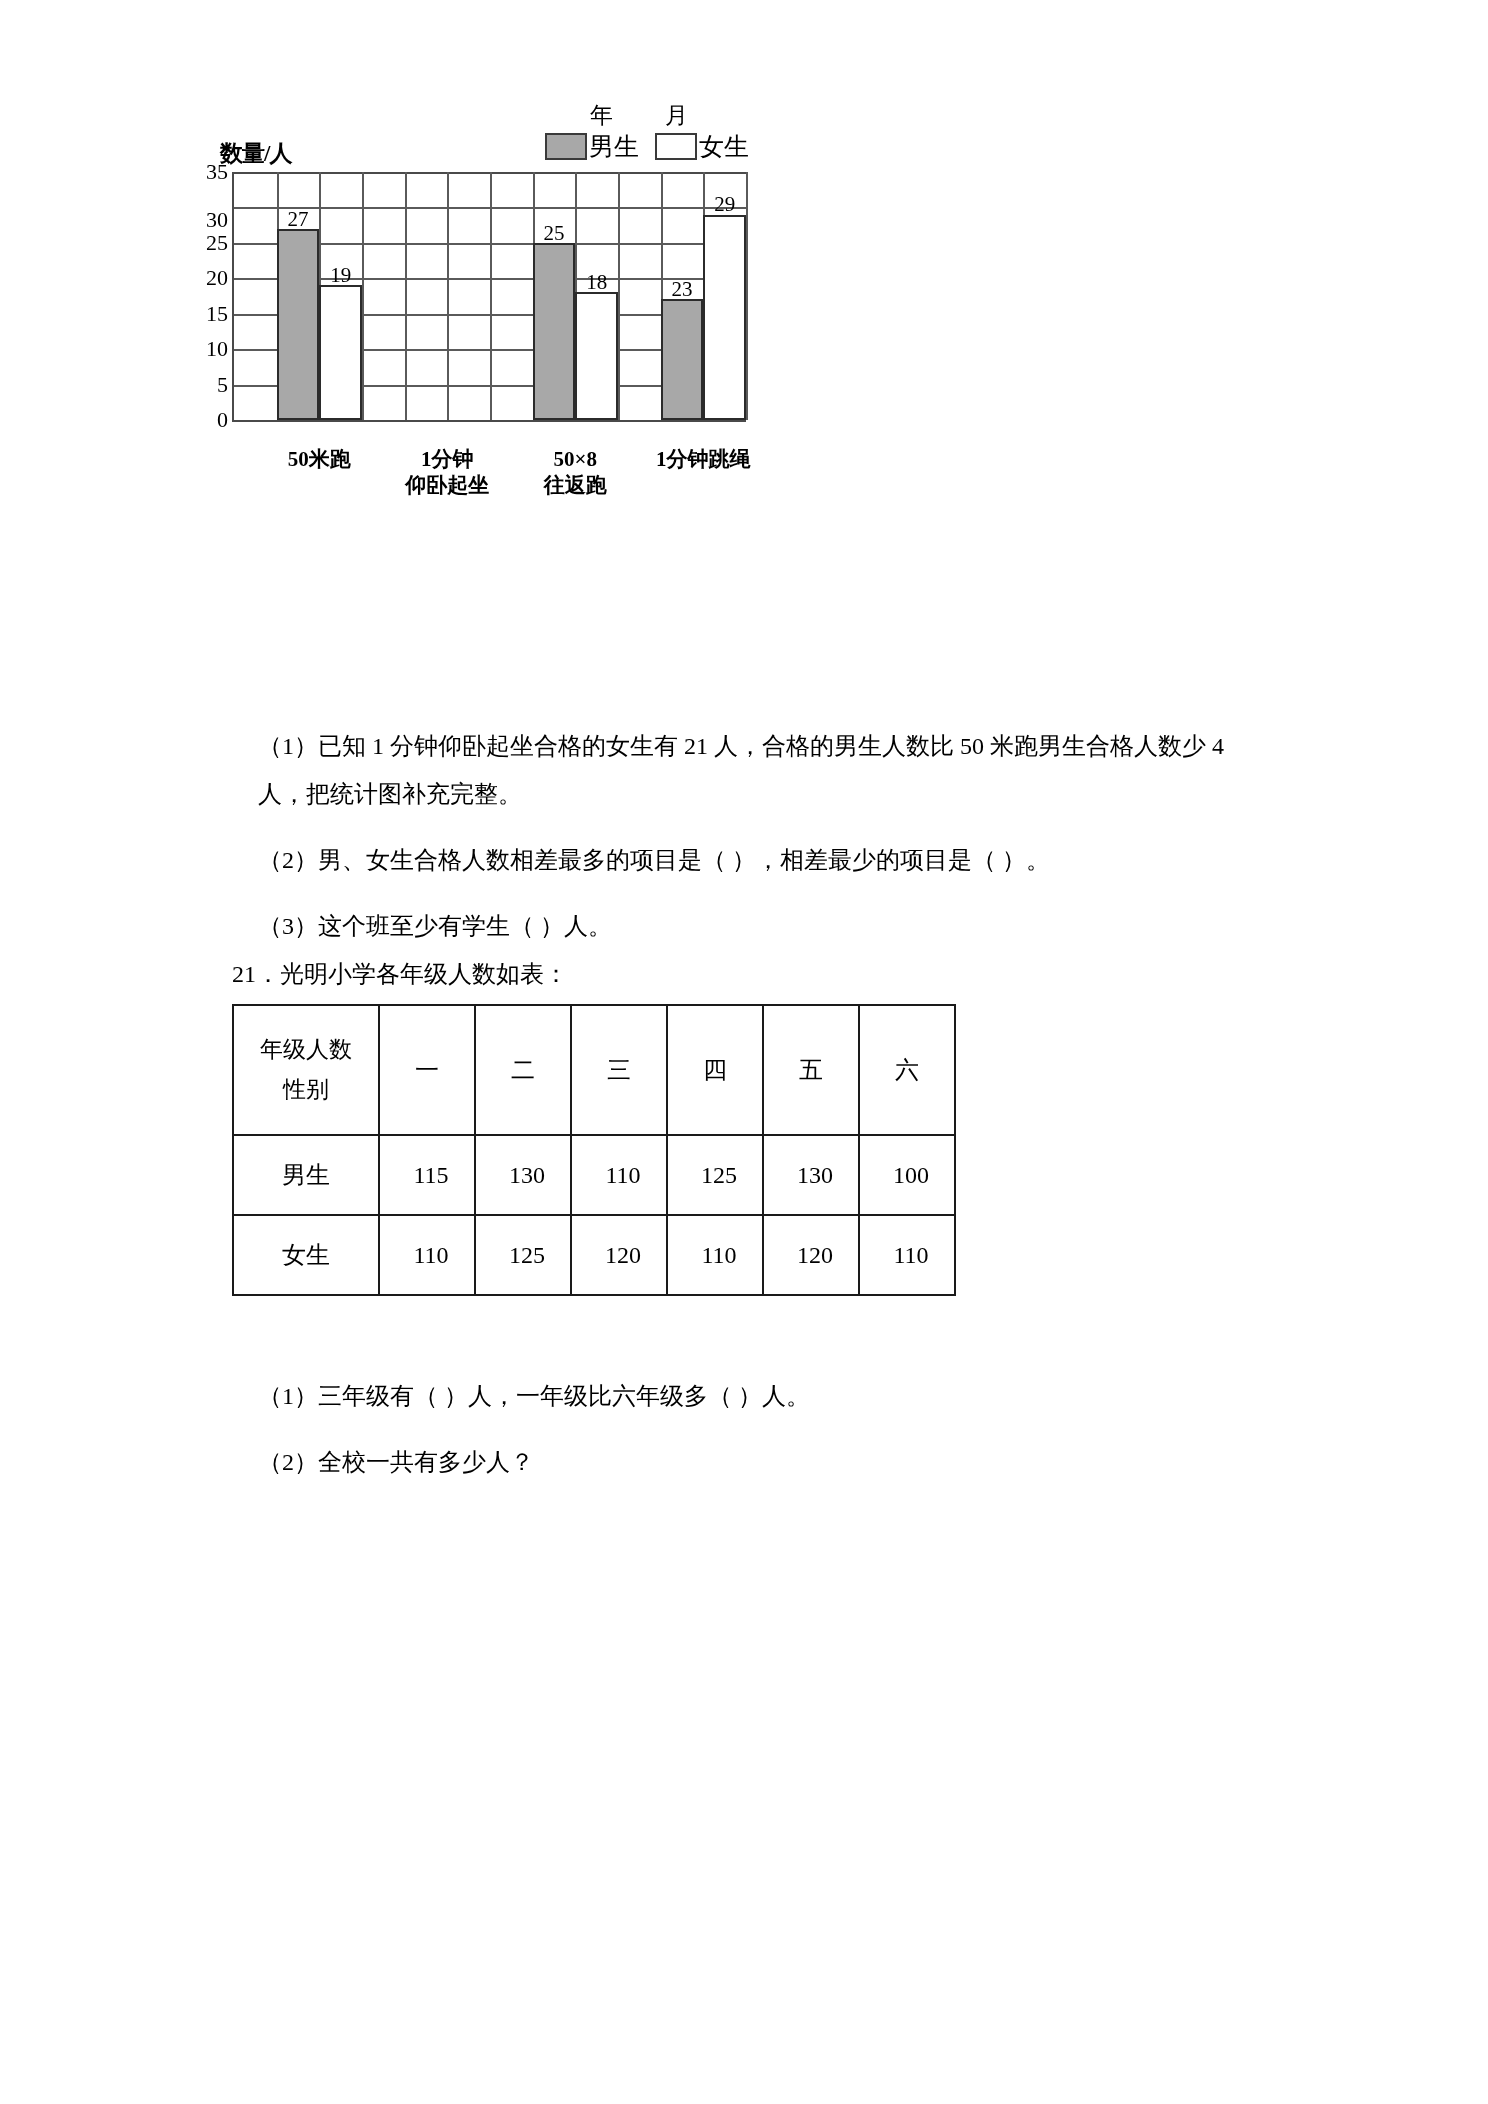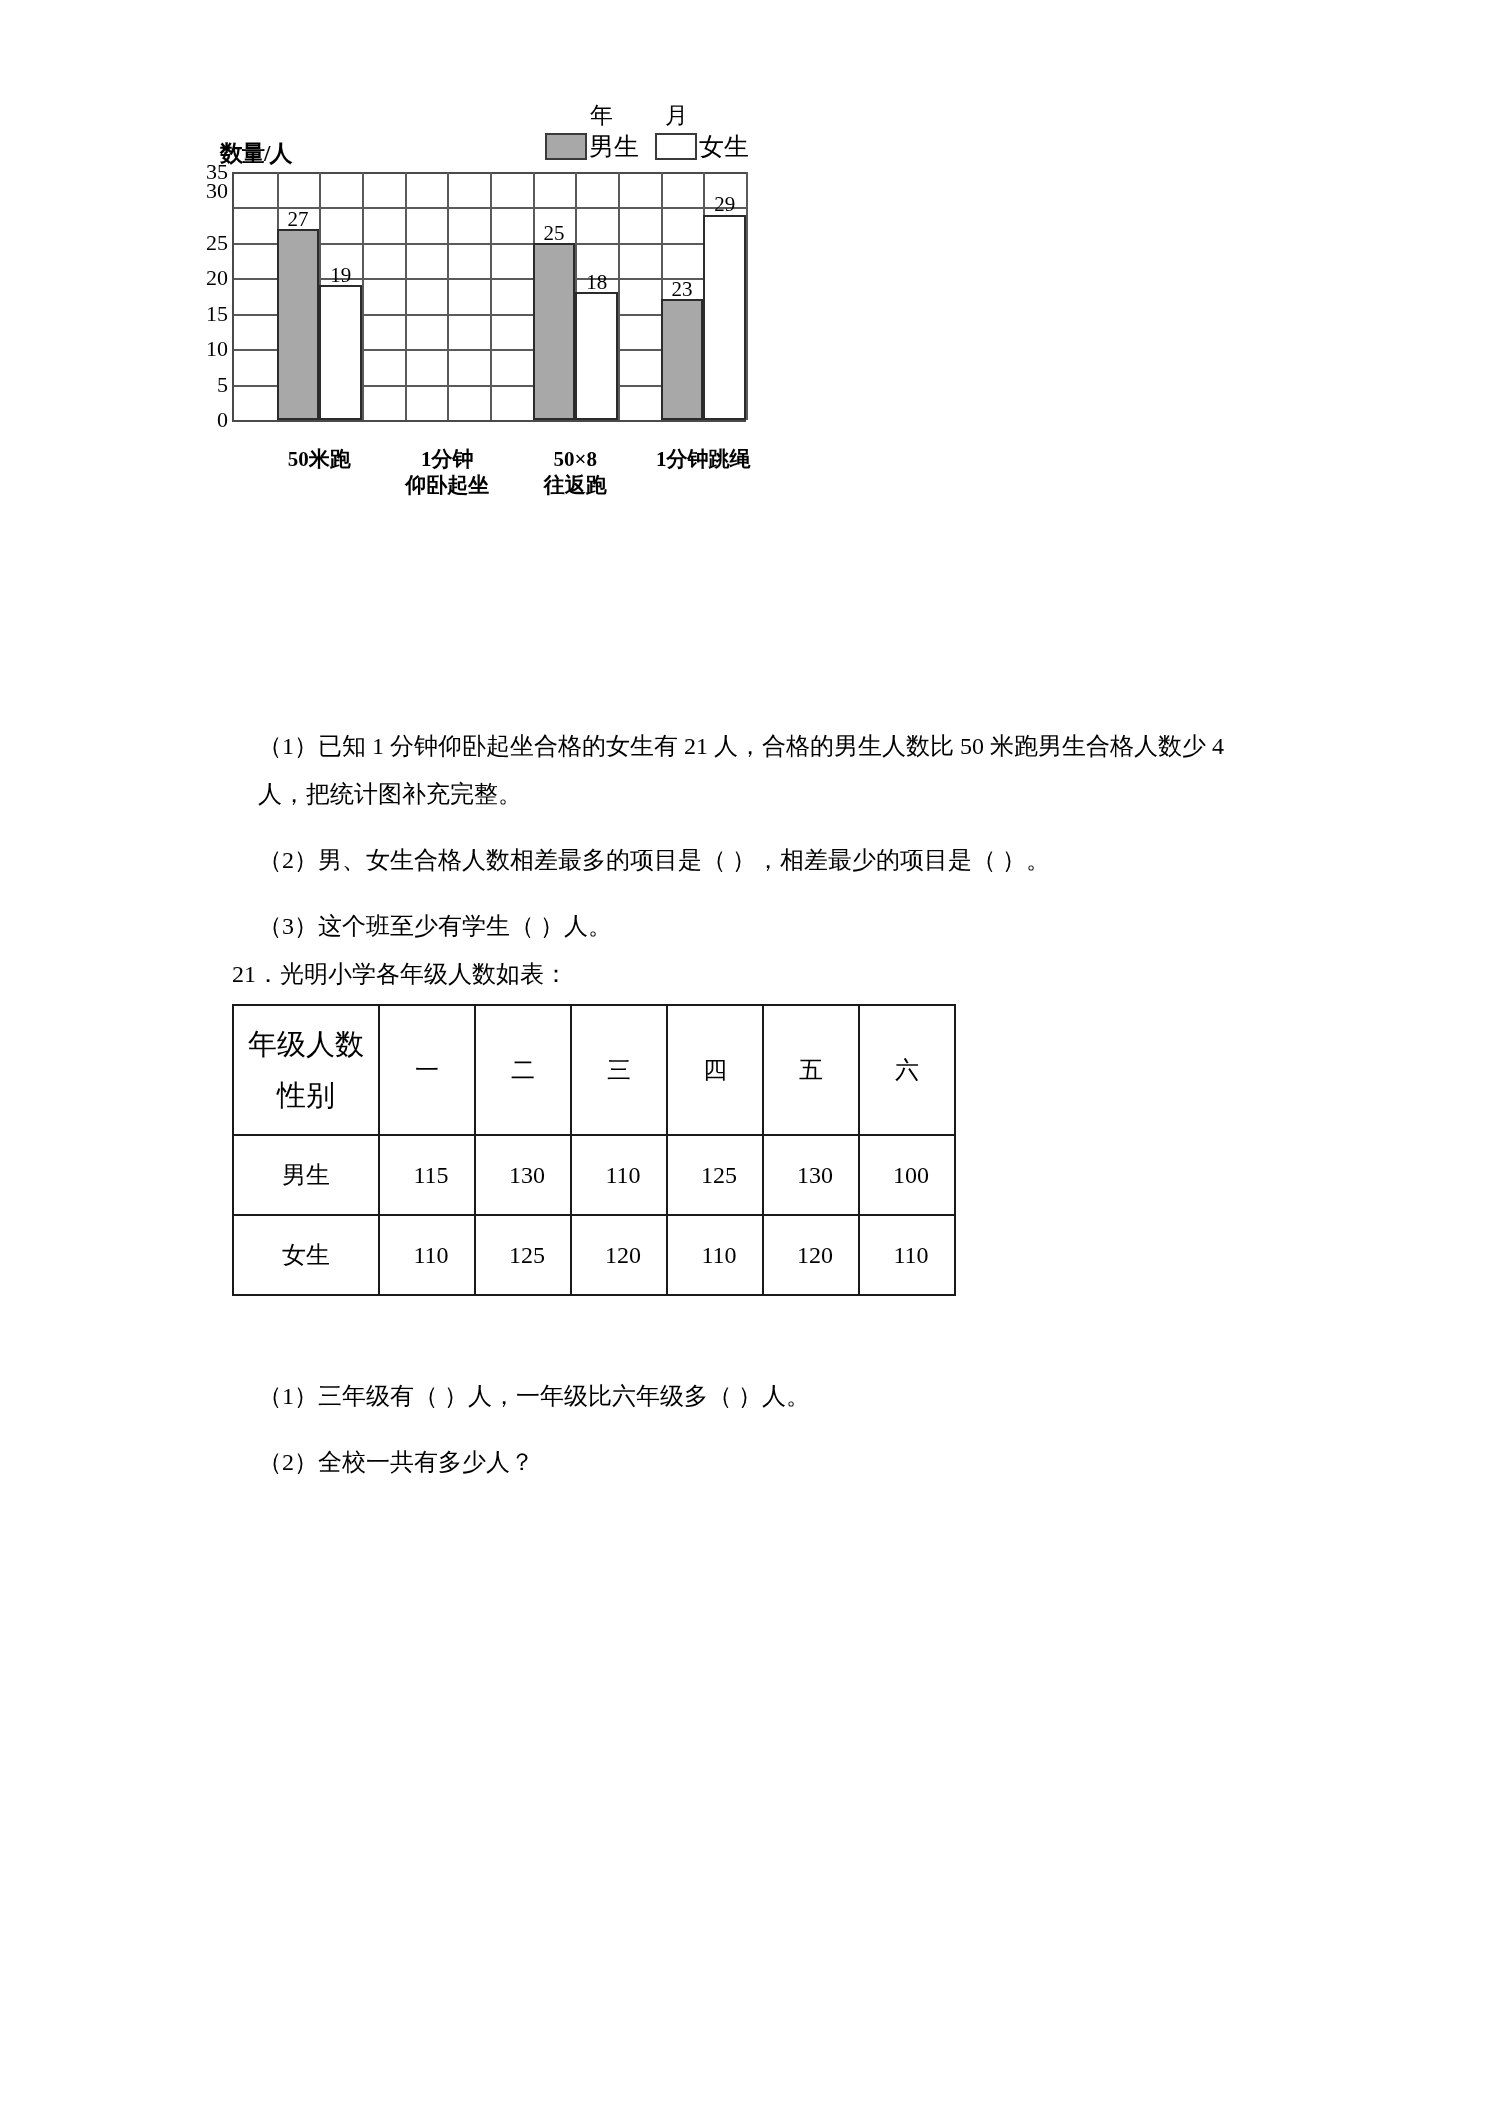--- a/index.html
+++ b/index.html
@@ -181,21 +181,21 @@
   table.grade-table td {
     border: 2px solid #1a1a1a;
     text-align: center;
     vertical-align: middle;
     padding: 0;
   }
   table.grade-table td.hdr-corner {
     width: 144px;
     height: 128px;
     line-height: 1.75;
-    font-size: 29px;
+    font-size: 23px;
   }
   table.grade-table td.grade-col {
     width: 94px;
     height: 128px;
   }
   table.grade-table td.rowlab {
     height: 78px;
   }
   table.grade-table td.val {
     height: 78px;
@@ -230,21 +230,21 @@
         <div class="ytick" style="top: 212.571px;">5</div>
         <div class="hline" style="top: 177.143px;"></div>
         <div class="ytick" style="top: 177.143px;">10</div>
         <div class="hline" style="top: 141.714px;"></div>
         <div class="ytick" style="top: 141.714px;">15</div>
         <div class="hline" style="top: 106.286px;"></div>
         <div class="ytick" style="top: 106.286px;">20</div>
         <div class="hline" style="top: 70.8571px;"></div>
         <div class="ytick" style="top: 70.8571px;">25</div>
         <div class="hline" style="top: 35.4286px;"></div>
-        <div class="ytick" style="top: 19px;">30</div>
+        <div class="ytick" style="top: 48px;">30</div>
         <div class="ytick" style="top: 0px;">35</div>
         <div class="grid-top"></div>
         <div class="vline" style="left: 42.6667px;"></div>
         <div class="vline" style="left: 85.3333px;"></div>
         <div class="vline" style="left: 128px;"></div>
         <div class="vline" style="left: 170.667px;"></div>
         <div class="vline" style="left: 213.333px;"></div>
         <div class="vline" style="left: 256px;"></div>
         <div class="vline" style="left: 298.667px;"></div>
         <div class="vline" style="left: 341.333px;"></div>

